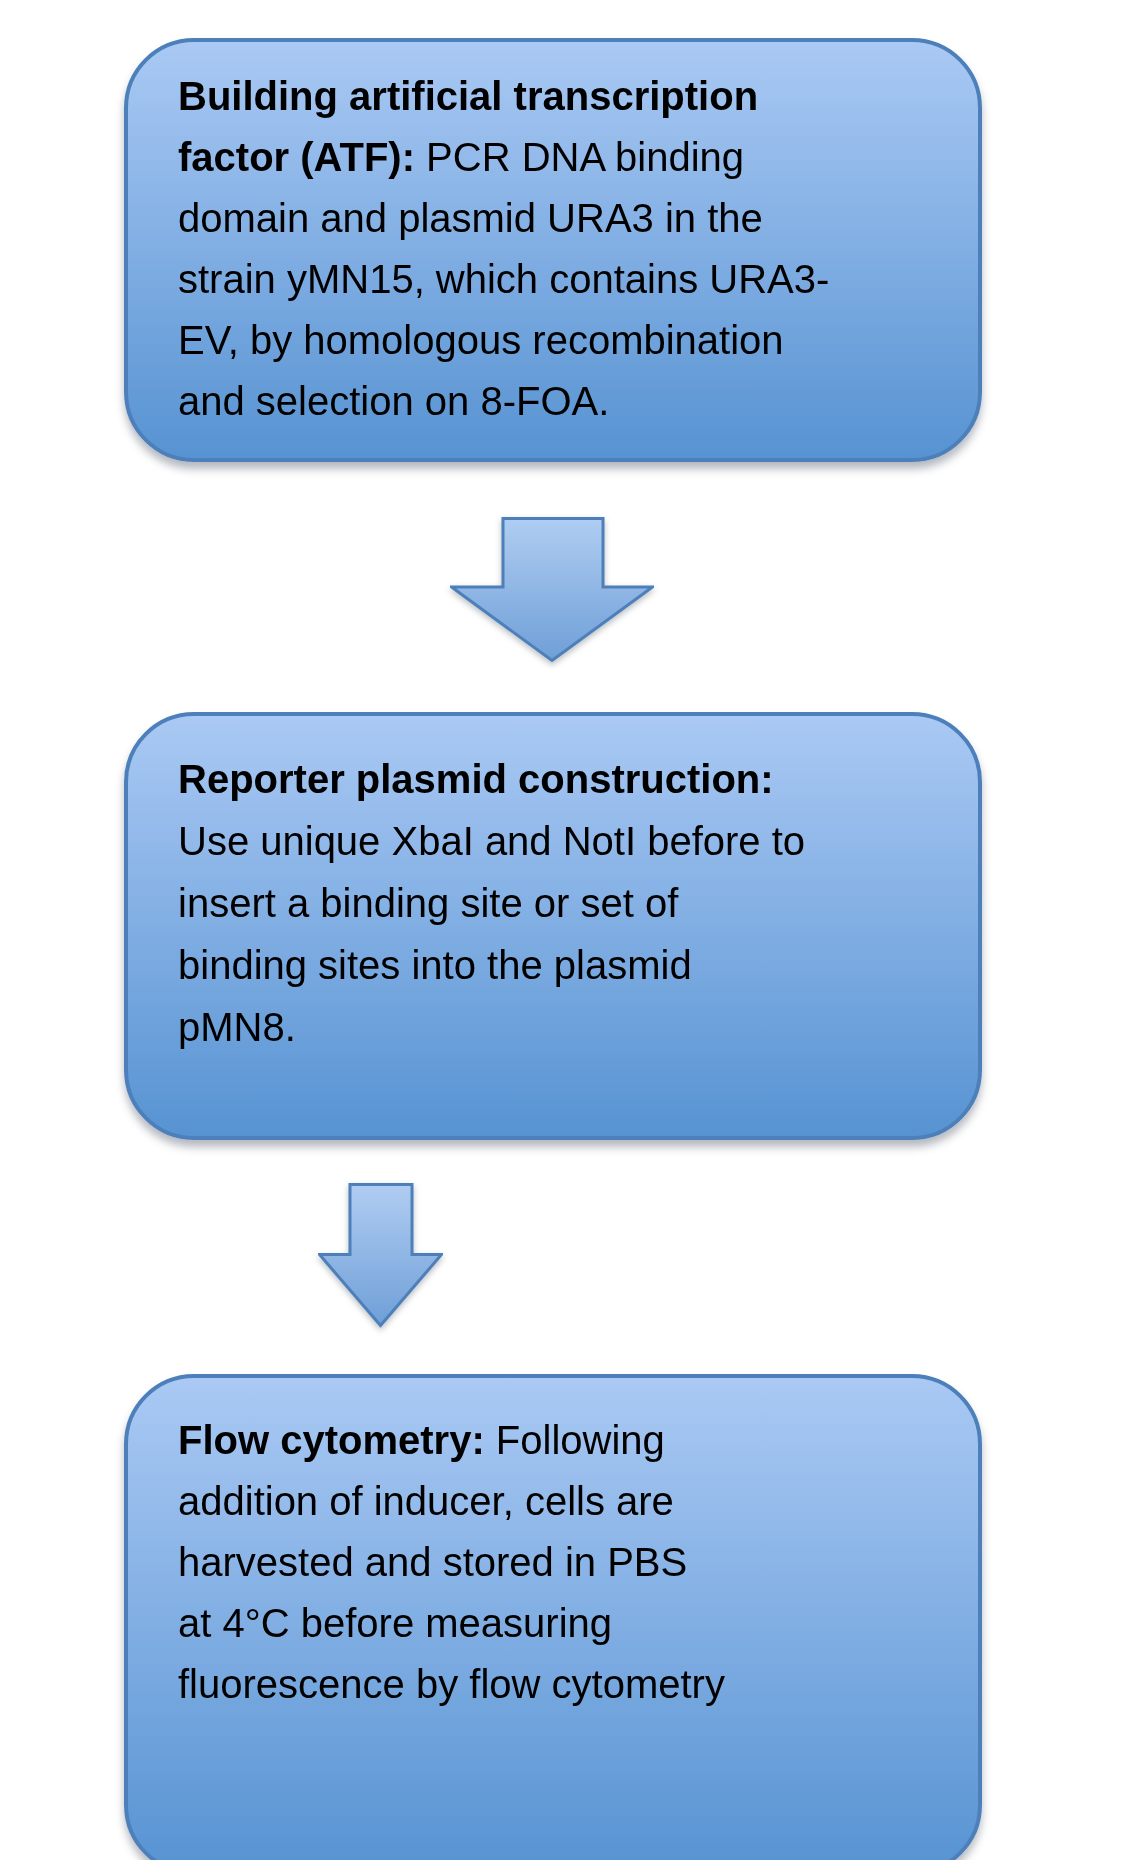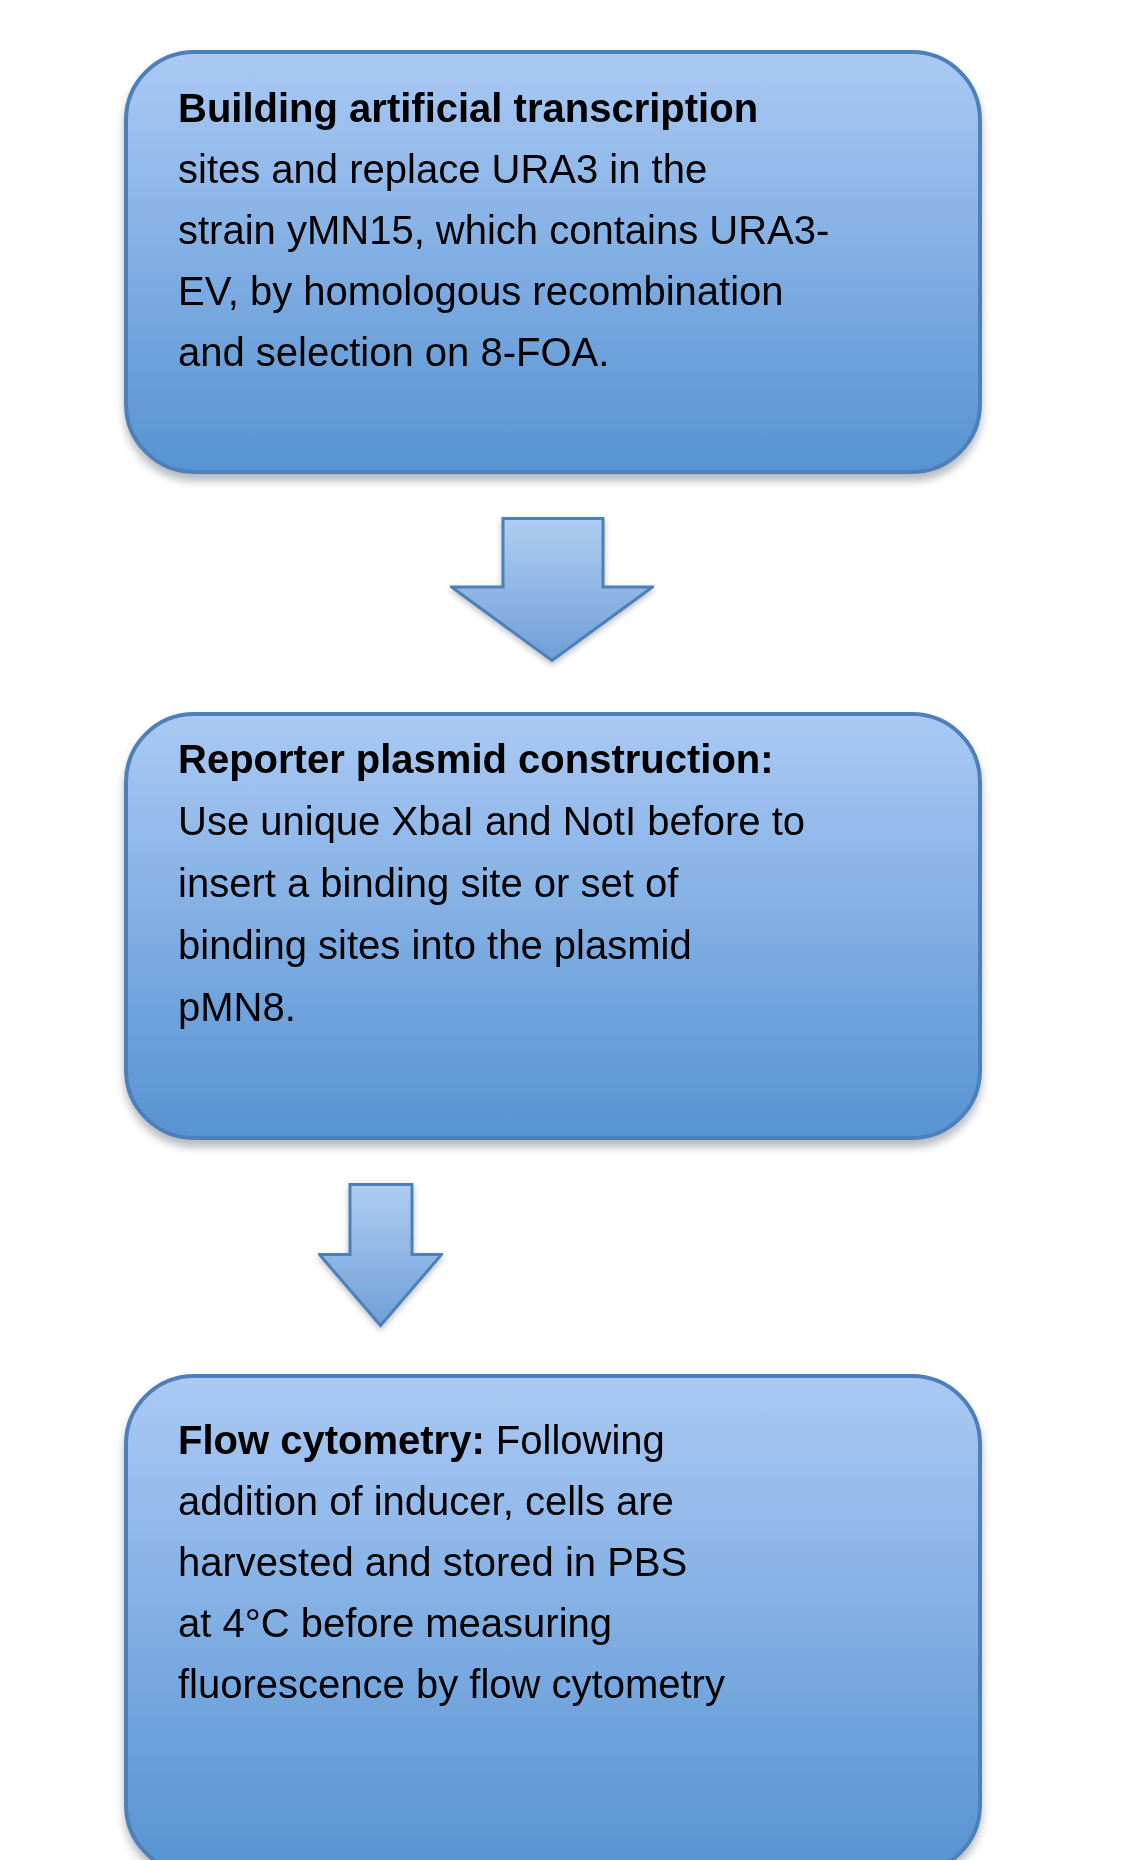--- a/index.html
+++ b/index.html
@@ -29,22 +29,22 @@
     border:4px solid var(--box_border);
     border-radius:70px;
     background:linear-gradient(to bottom,var(--box_fill_top) 0%,var(--box_fill_bottom) 100%);
     box-shadow:0 7px 8px rgba(90,100,115,0.45);
     color:var(--text_color);
     font-size:40px;
     line-height:61px;
     padding:24px 48px 0 50px;
   }
   .flow-box b{font-weight:bold;}
-  #box1{top:50px;height:424px;}
-  #box2{top:712px;height:428px;padding-top:12px;line-height:62px;}
+  #box1{top:38px;height:424px;}
+  #box2{top:712px;height:428px;padding-top:32px;line-height:62px;}
   #box3{top:1374px;height:501px;padding-top:32px;line-height:61px;}
   .arrow-svg{
     position:absolute;
     filter:drop-shadow(0 3px 3px rgba(80,90,105,0.40));
   }
   #arrow1{left:450px;top:517px;}
   #arrow2{left:318px;top:1183px;}
   .arrow-shape{
     stroke:var(--arrow_border);
     stroke-width:3;
@@ -54,21 +54,22 @@
   .stop-bottom{stop-color:var(--arrow_fill_bottom);}
   .line{white-space:nowrap;}
 </style>
 </head>
 <body>
 
 <div class="canvas">
 
   <div class="flow-box" id="box1">
       <div class="line"><b>Building artificial transcription</b></div>
-      <div class="line"><span>sites and replace URA3 in the</span></div>
+      <div class="line"><b>factor (ATF):</b><span> PCR DNA binding</span></div>
+      <div class="line"><span>domain and plasmid URA3 in the</span></div>
       <div class="line"><span>strain yMN15, which contains URA3-</span></div>
       <div class="line"><span>EV, by homologous recombination</span></div>
       <div class="line"><span>and selection on 8-FOA.</span></div>
     </div>
 
   <svg class="arrow-svg" id="arrow1" width="204" height="146" viewBox="0 0 204 146">
     <defs>
       <linearGradient id="agrad1" x1="0" y1="0" x2="0" y2="1">
         <stop class="stop-top" offset="0"></stop>
         <stop class="stop-bottom" offset="1"></stop>

